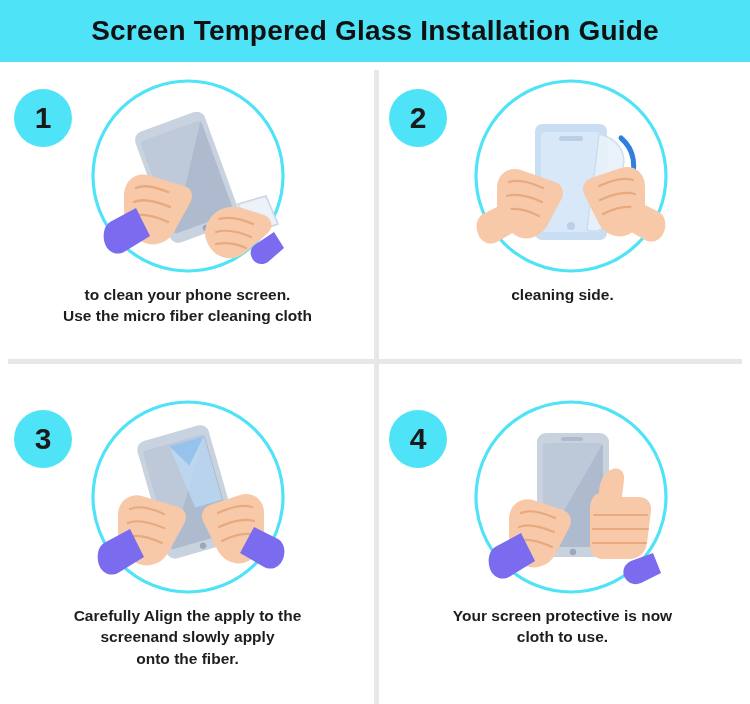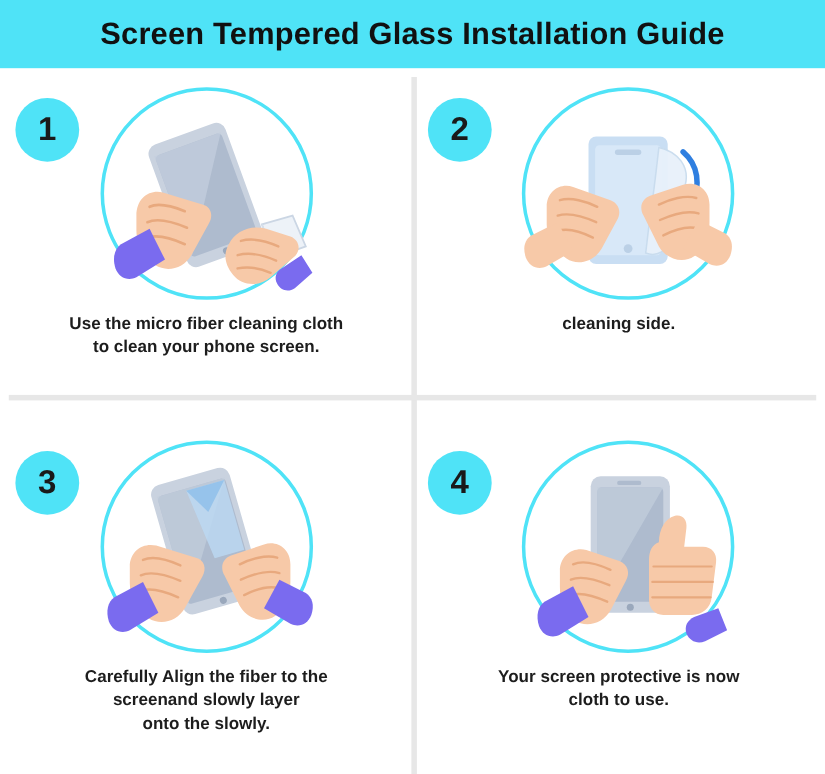--- a/index.html
+++ b/index.html
@@ -159,22 +159,22 @@
             <path d="M131 143 C142 140 154 143 165 148" fill="none" stroke="#E8A97E" stroke-width="2.2" stroke-linecap="round"></path>
             <path d="M128 156 C139 153 152 156 163 161" fill="none" stroke="#E8A97E" stroke-width="2.2" stroke-linecap="round"></path>
             <path d="M128 168 C138 166 149 168 158 172" fill="none" stroke="#E8A97E" stroke-width="2.2" stroke-linecap="round"></path>
 
             <path d="M168 168 L186 156 L196 172 L180 186 C174 190 167 188 164 182 C161 176 163 171 168 168 Z" fill="#7A6BEF"></path>
           </g>
         </svg>
       </div>
 
       <div class="caption">
+        <span class="ln">to clean your phone screen.</span>
         <span class="ln">Use the micro fiber cleaning cloth</span>
-        <span class="ln">to clean your phone screen.</span>
       </div>
     </div>
 
     <div class="cell c2">
       <div class="badge">
         <span>2</span>
       </div>
 
       <div class="art">
         <svg width="200" height="200" viewBox="0 0 200 200">
@@ -244,23 +244,23 @@
             <path d="M176 116 C176 102 164 94 152 98 L122 108 C114 111 112 119 116 126 L130 154 C137 166 152 170 162 163 C173 156 176 144 176 132 Z" fill="#F7C9A8"></path>
             <path d="M164 110 C154 107 140 111 130 116" fill="none" stroke="#E8A97E" stroke-width="2.2" stroke-linecap="round"></path>
             <path d="M166 124 C156 121 142 125 131 130" fill="none" stroke="#E8A97E" stroke-width="2.2" stroke-linecap="round"></path>
             <path d="M166 138 C157 135 144 139 134 144" fill="none" stroke="#E8A97E" stroke-width="2.2" stroke-linecap="round"></path>
             <path d="M190 142 L166 130 L152 156 L176 170 C184 174 192 170 195 162 C198 153 196 146 190 142 Z" fill="#7A6BEF"></path>
           </g>
         </svg>
       </div>
 
       <div class="caption">
-        <span class="ln">Carefully Align the fiber to the</span>
-        <span class="ln">screenand slowly layer</span>
-        <span class="ln">onto the slowly.</span>
+        <span class="ln">Carefully Align the apply to the</span>
+        <span class="ln">screenand slowly apply</span>
+        <span class="ln">onto the fiber.</span>
       </div>
     </div>
 
     <div class="cell c4">
       <div class="badge">
         <span>4</span>
       </div>
 
       <div class="art">
         <svg width="200" height="200" viewBox="0 0 200 200">

